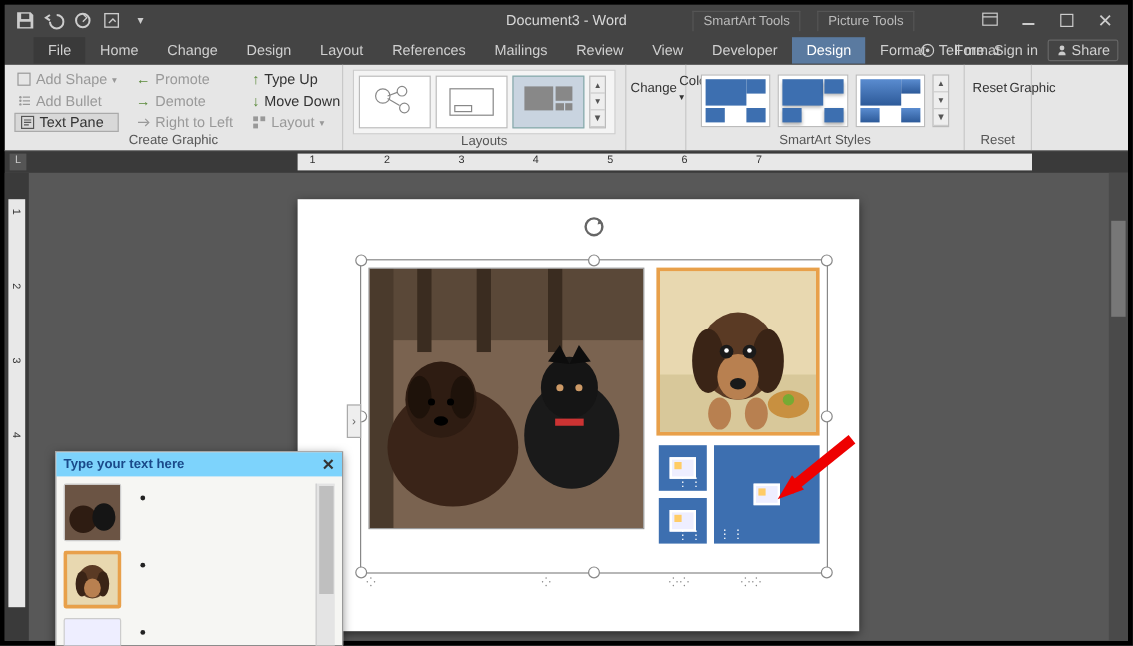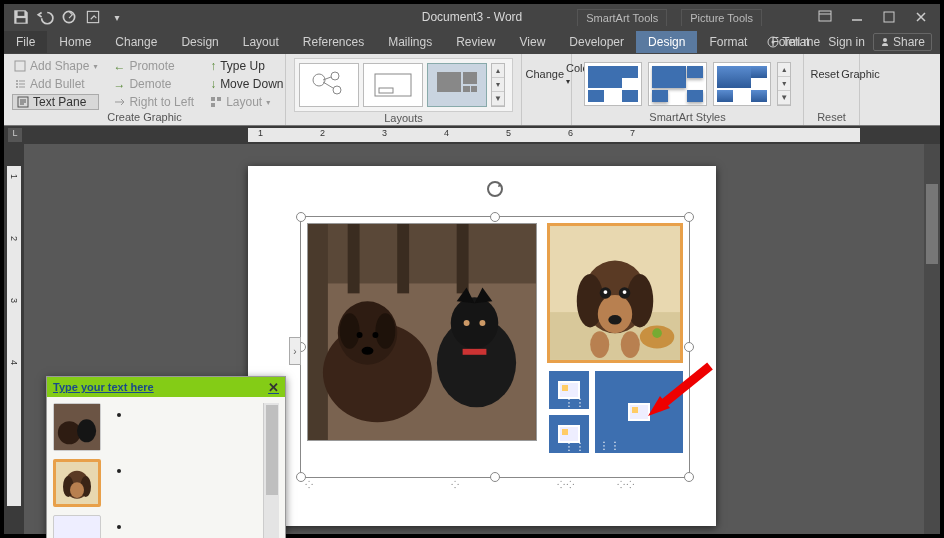--- a/index.html
+++ b/index.html
@@ -10,21 +10,21 @@
   .titlebar { height: 26px; background: #444; display: flex; align-items: center; color: #d0d0d0; font-size: 12px; }
   .qat { display: flex; gap: 6px; padding: 0 8px; }
   .qat-btn { width: 18px; height: 18px; display: flex; align-items: center; justify-content: center; color: #ccc; }
   .title-text { position: absolute; left: 50%; transform: translateX(-50%); color: #d8d8d8; }
   .contextual-tabs { position: absolute; right: 178px; display: flex; gap: 14px; font-size: 11px; color: #bbb; }
   .contextual-tab-group { padding: 2px 8px; border: 1px solid #555; border-bottom: none; }
   .winctrl { position: absolute; right: 4px; display: flex; gap: 2px; }
   .win-btn { width: 30px; height: 22px; display: flex; align-items: center; justify-content: center; color: #ccc; }
 
   
-  .tabs { height: 24px; background: #444; display: flex; align-items: center; gap: 0; padding-left: 0; }
+  .tabs { height: 24px; background: #444; display: flex; align-items: center; gap: 0; padding-left: 24px; }
   .tab { padding: 4px 12px; color: #d0d0d0; font-size: 12px; }
   .tab.active { background: #5a7aa0; color: #fff; }
   .tabs-right { position: absolute; right: 8px; display: flex; align-items: center; gap: 8px; color: #d0d0d0; font-size: 12px; }
   .tabs-right .share { border: 1px solid #666; padding: 1px 6px; border-radius: 2px; }
 
   
   .ribbon { height: 72px; background: #e6e6e6; display: flex; border-bottom: 1px solid #777; }
   .group { border-right: 1px solid #c8c8c8; padding: 4px 8px 2px; display: flex; flex-direction: column; justify-content: space-between; }
   .group-label { text-align: center; color: #555; font-size: 11px; margin-top: auto; }
   .group-rows { display: flex; flex-direction: column; gap: 2px; }
@@ -72,21 +72,21 @@
   .tile-a { right:100px; top:154px; width:40px; height:38px;}
   .tile-b { right:100px; top:198px; width:40px; height:38px;}
   .tile-c { right:6px; top:154px; width:88px; height:82px;}
   .dots { position:absolute; font-size:10px; color:#888; letter-spacing:1px;}
 
   
   .red-arrow { position:absolute; }
 
   
   .textpane { position:absolute; left:42px; top:232px; width:240px; height:262px; background:#f6f6f3; border:1px solid #999; box-shadow: 0 2px 8px rgba(0,0,0,.5); display:flex; flex-direction:column;}
-  .tp-header { height:20px; background:#84cc16; display:flex; align-items:center; padding:0 6px; color:#1a4a8a; font-size:11px; font-weight:bold;text-decoration:underline;}
+  .tp-header { height:20px; background:#7dd3fc; display:flex; align-items:center; padding:0 6px; color:#1a4a8a; font-size:11px; font-weight:bold;}
   .tp-header .x { margin-left:auto; color:#333; font-weight:bold; font-size:13px;}
   .tp-body { flex:1; display:flex; padding:6px; gap:4px; overflow:hidden;}
   .thumb-col { width:54px; display:flex; flex-direction:column; gap:8px;}
   .thumb { width:48px; height:48px; border:1px solid #ccc; background:#ddd; border-radius:2px;}
   .thumb.sel { border:3px solid #e8a04a;}
   .thumb.placeholder { display:flex; align-items:center; justify-content:center; background:#eef;}
   .thumb-dog1 { background: linear-gradient(135deg,#6b5444,#3b2a20);}
   .thumb-dog2 { background: linear-gradient(#e8cf9b,#c9a86b);}
   .bullet-col { flex:1; padding:4px 2px;}
   .bullet-col ul{list-style:disc; padding-left:18px; color:#222; font-size:12px;}

